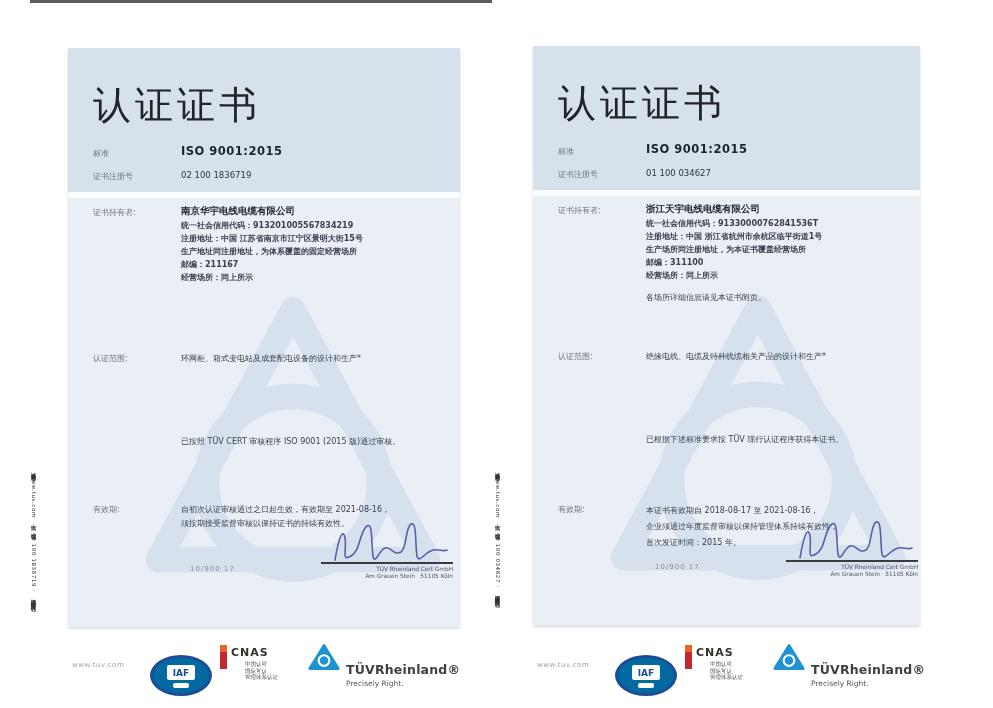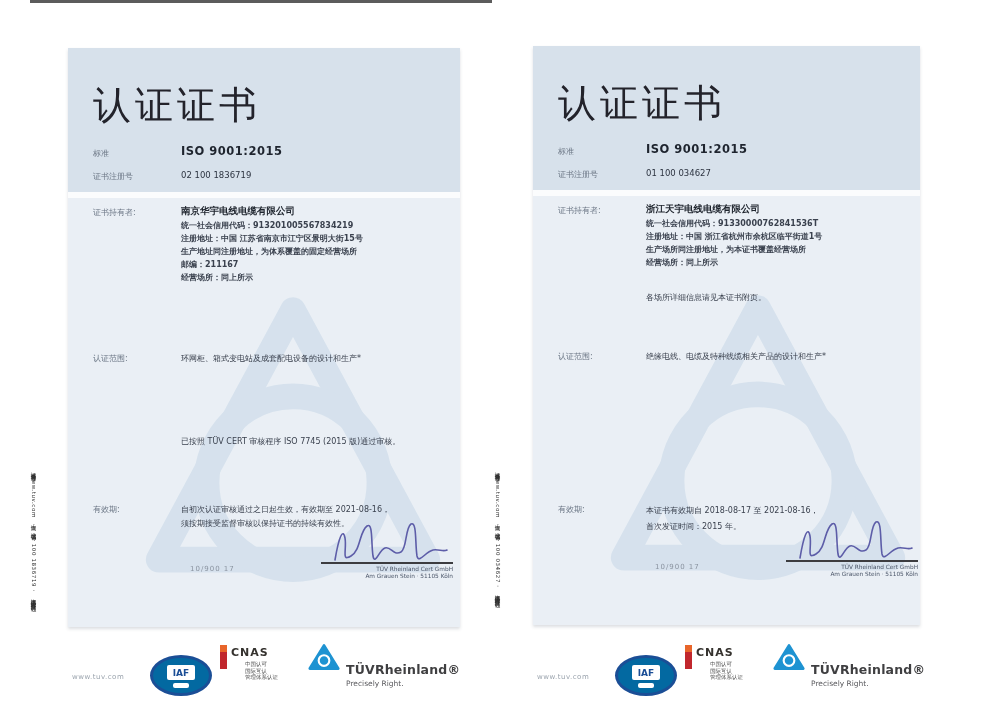--- a/index.html
+++ b/index.html
@@ -37,21 +37,21 @@
   .sig-txt{font-size:5.8px;color:#4a5568;text-align:right;line-height:7px;margin-top:2px;}
 
   .strip{position:absolute;top:468px;width:8px;height:232px;writing-mode:vertical-rl;
          font-size:5.5px;letter-spacing:.6px;color:#2e2e2e;overflow:hidden;white-space:nowrap;z-index:4;}
   .strip.left{left:30px;}
   .strip.right{left:494px;}
 
   .foot{position:absolute;top:637px;height:55px;z-index:4;}
   .foot.left{left:68px;width:392px;}
   .foot.right{left:533px;width:387px;}
-  .www{position:absolute;left:4px;top:36px;font-size:7px;color:#9aa3ad;letter-spacing:.5px;}
+  .www{position:absolute;left:4px;top:24px;font-size:7px;color:#9aa3ad;letter-spacing:.5px;}
 
   .iaf{position:absolute;left:82px;top:18px;width:62px;height:41px;background:#0369a1;
        border:3px solid #1b4e96;border-radius:50%;box-sizing:border-box;}
   .iaf-box{position:absolute;left:14px;top:7px;width:28px;height:15px;background:#ffffff;border-radius:2px;
            display:flex;align-items:center;justify-content:center;font-size:9px;font-weight:bold;color:#1b4e96;}
   .iaf-pill{position:absolute;left:20px;top:25px;width:16px;height:5px;background:#ffffff;border-radius:2px;}
 
   .cnas{position:absolute;left:152px;top:8px;}
   .cnas-row{display:flex;align-items:flex-start;}
   .cnas-bar{width:7px;height:24px;background:linear-gradient(#e8652a 30%,#c1272d 30%);margin-right:4px;}
@@ -88,21 +88,21 @@
     <div class="t lines">
       <div>统一社会信用代码：913201005567834219</div>
       <div>注册地址：中国 江苏省南京市江宁区景明大街15号</div>
       <div>生产地址同注册地址，为体系覆盖的固定经营场所</div>
       <div>邮编：211167</div>
       <div>经营场所：同上所示</div>
     </div>
 
     <div class="t lab" style="left:25px;top:305px;">认证范围:</div>
     <div class="t scope-txt">环网柜、箱式变电站及成套配电设备的设计和生产*</div>
-    <div class="t audit">已按照 TÜV CERT 审核程序 ISO 7745 (2015 版)通过审核。</div>
+    <div class="t audit">已按照 TÜV CERT 审核程序 ISO 9001 (2015 版)通过审核。</div>
 
     <div class="t lab" style="left:25px;top:456px;">有效期:</div>
     <div class="t vlines">
       <div>自初次认证审核通过之日起生效，有效期至 2021-08-16，</div>
       <div>须按期接受监督审核以保持证书的持续有效性。</div>
     </div>
     <div class="t code">10/900 17</div>
 
     <div class="sig">
       <svg width="132" height="52" viewBox="0 0 132 52">
@@ -158,30 +158,33 @@
     <div class="t val-std">ISO 9001:2015</div>
     <div class="t lab" style="left:25px;top:123px;">证书注册号</div>
     <div class="t val-reg">01 100 034627</div>
 
     <div class="t lab" style="left:25px;top:159px;">证书持有者:</div>
     <div class="t holder-name">浙江天宇电线电缆有限公司</div>
     <div class="t lines">
       <div>统一社会信用代码：91330000762841536T</div>
       <div>注册地址：中国 浙江省杭州市余杭区临平街道1号</div>
       <div>生产场所同注册地址，为本证书覆盖经营场所</div>
+      <div>邮编：311100</div>
       <div>经营场所：同上所示</div>
     </div>
     <div class="t extra">各场所详细信息请见本证书附页。</div>
 
     <div class="t lab" style="left:25px;top:305px;">认证范围:</div>
     <div class="t scope-txt">绝缘电线、电缆及特种线缆相关产品的设计和生产*</div>
+    <div class="t audit">已根据下述标准要求按 TÜV 现行认证程序获得本证书。</div>
 
     <div class="t lab" style="left:25px;top:458px;">有效期:</div>
     <div class="t vlines r3">
       <div>本证书有效期自 2018-08-17 至 2021-08-16，</div>
+      <div>企业须通过年度监督审核以保持管理体系持续有效性，</div>
       <div>首次发证时间：2015 年。</div>
     </div>
     <div class="t code">10/900 17</div>
 
     <div class="sig">
       <svg width="132" height="52" viewBox="0 0 132 52">
         <path d="M14,44 C18,20 22,12 24,22 C26,34 20,46 30,40 C40,34 38,16 46,10 C52,6 50,26 52,40 C54,50 58,34 64,32 C70,30 72,40 80,36 C86,33 84,12 90,8 C96,5 94,28 96,40 C98,48 104,36 112,34 C118,33 122,36 126,34" fill="none" stroke="#5d5da8" stroke-width="1.6" stroke-linecap="round"></path>
       </svg>
       <div class="sig-line"></div>
       <div class="sig-txt">TÜV Rheinland Cert GmbH</div>

